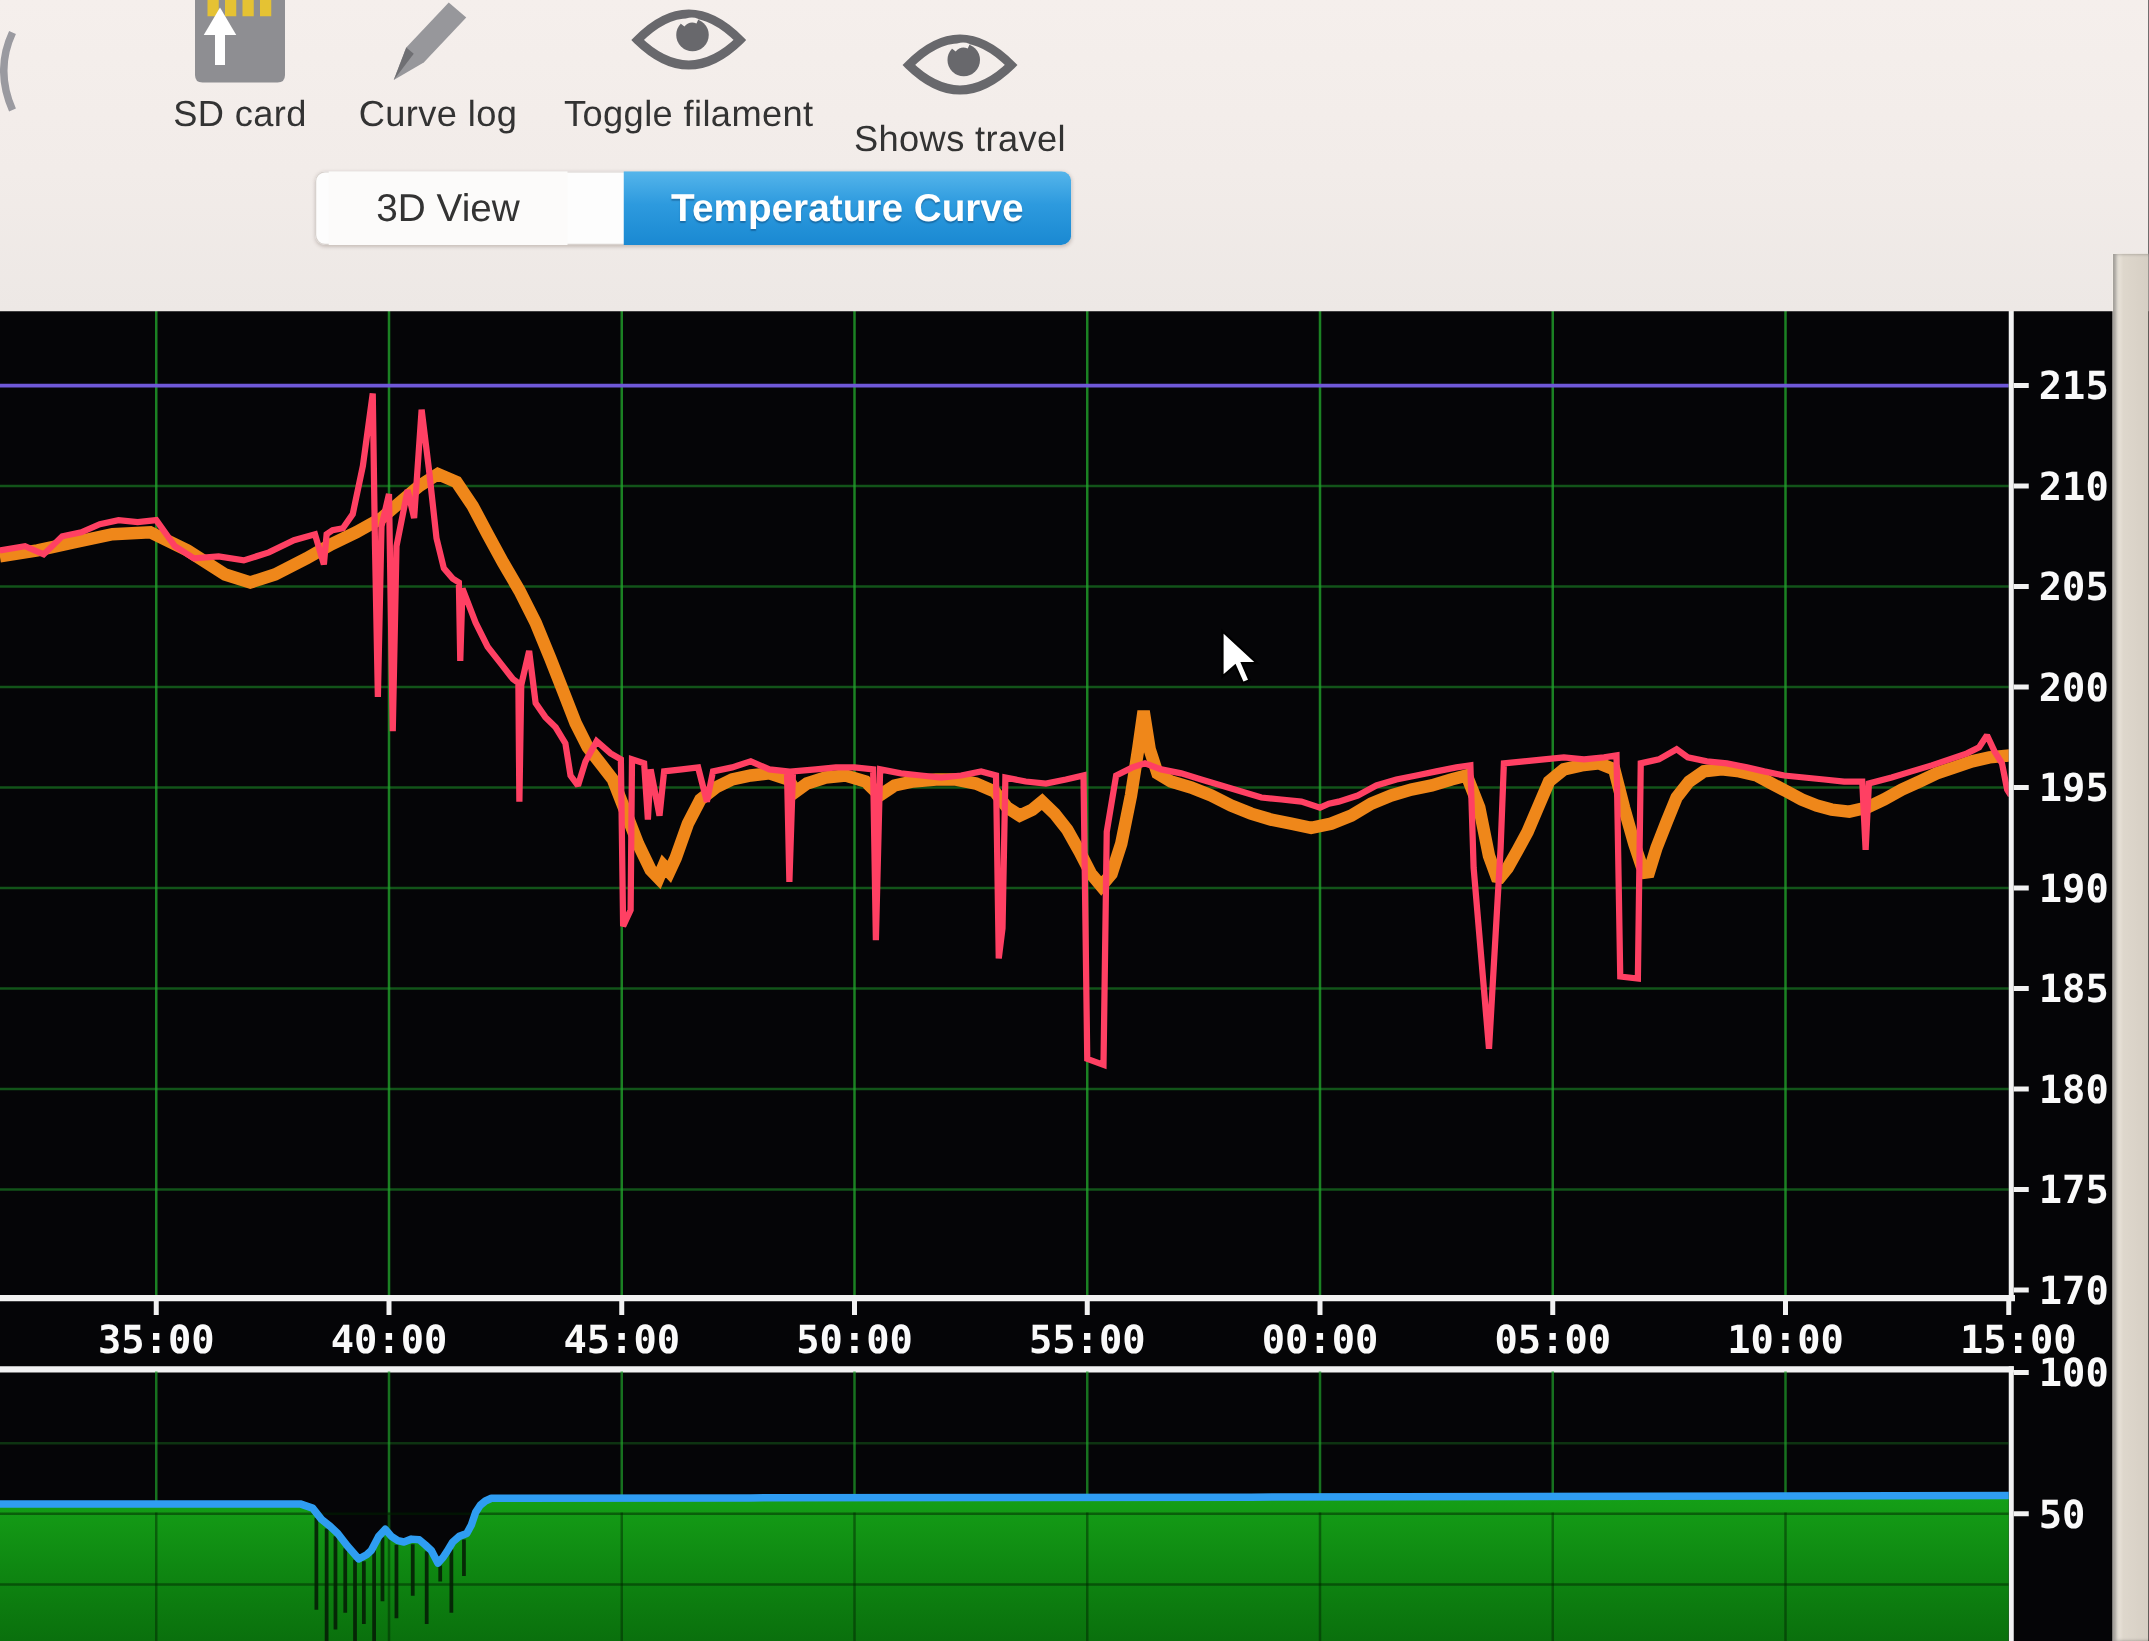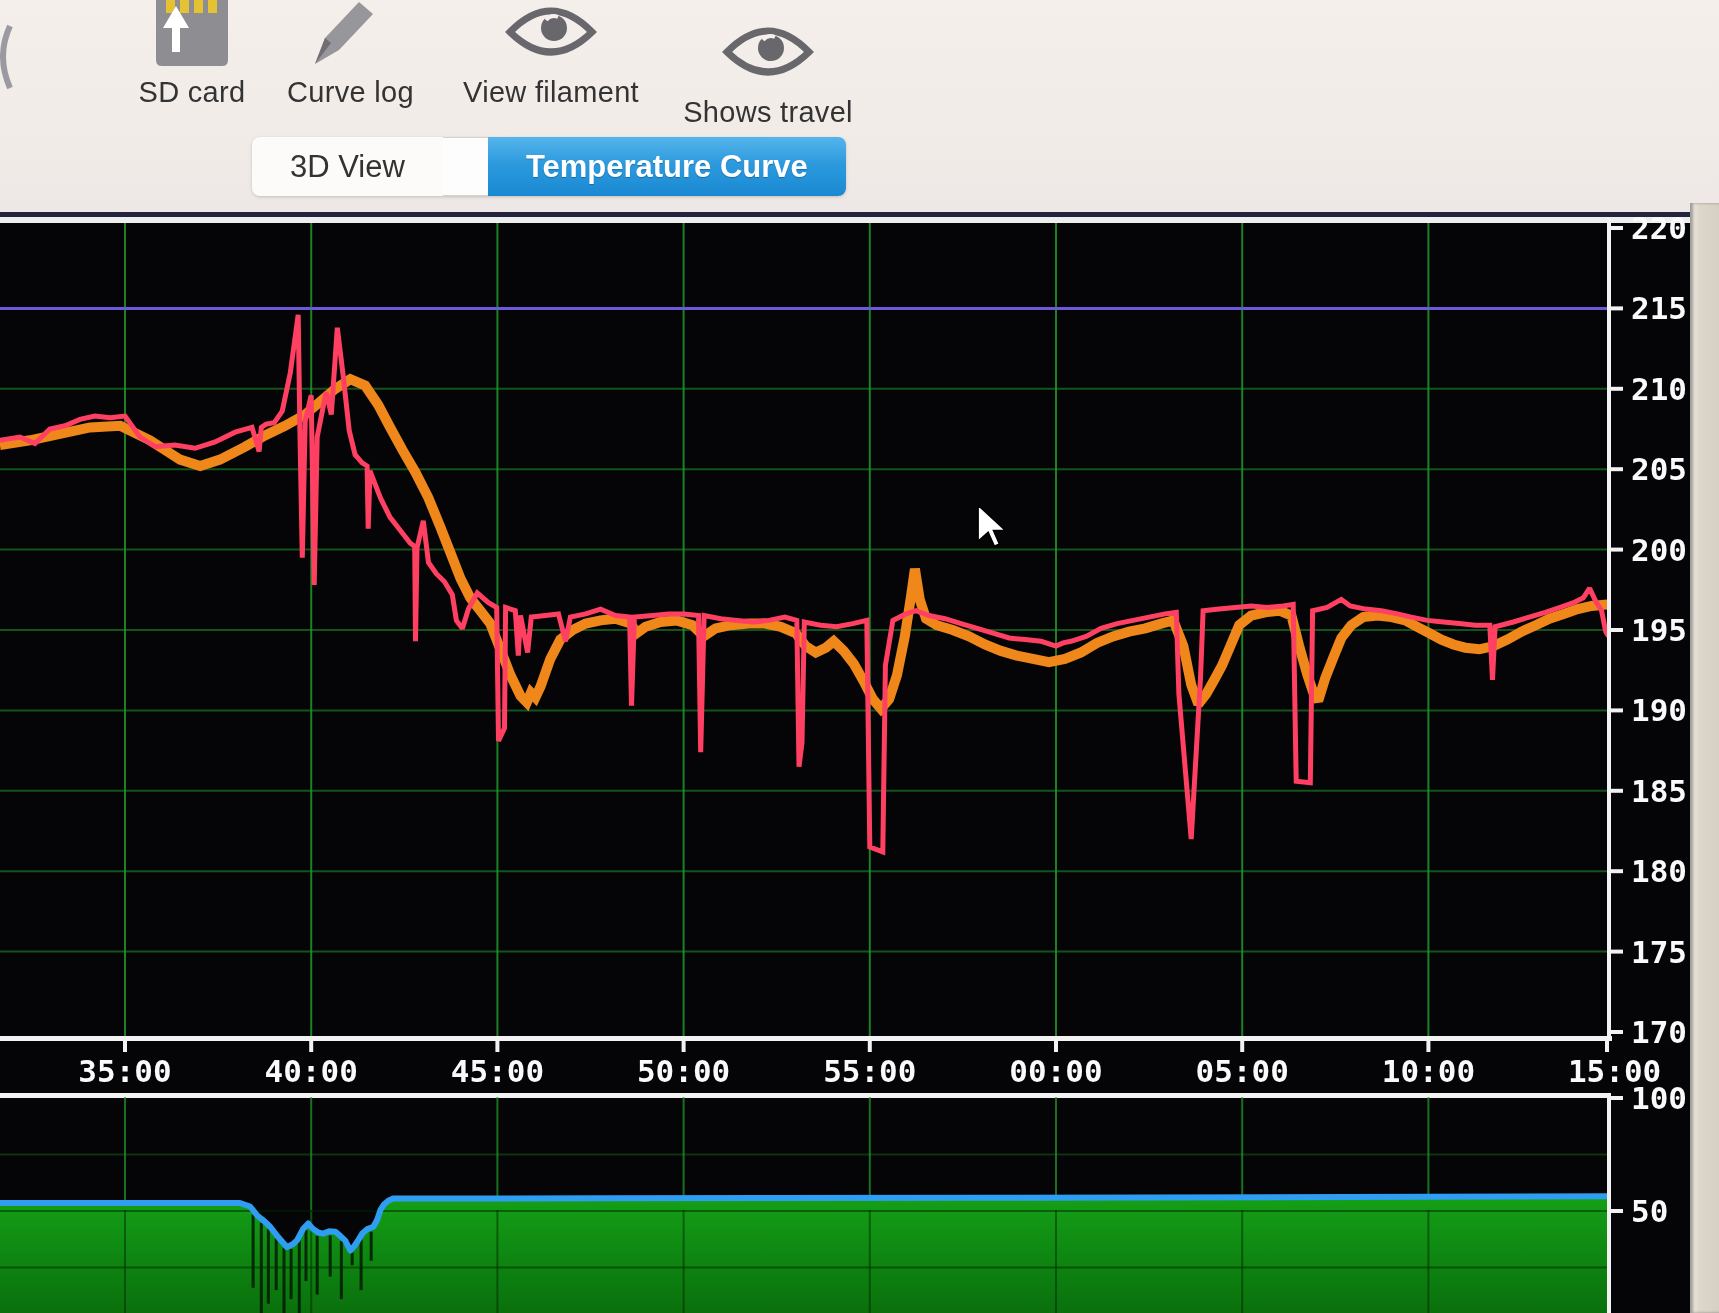--- a/index.html
+++ b/index.html
@@ -2,34 +2,35 @@
 <html><head>
 <meta charset="utf-8">
 <style>
   html,body{margin:0;padding:0;background:#222;}
   .screen{
     position:relative;width:1719px;height:1313px;overflow:hidden;
     font-family:"Liberation Sans",sans-serif;background:#06060a;
   }
   
   .header{
-    position:absolute;left:0;top:0;width:1719px;height:212px;z-index:2;
+    position:absolute;left:0;top:0;width:1719px;height:249px;z-index:2;
     background:linear-gradient(180deg,#f5efec 0%,#f2ecE9 55%,#ede8e5 100%);
   }
   .tool{position:absolute;top:0;text-align:center;}
   .tool .icon{display:block;margin:0 auto;height:68px;}
   .tool .tlabel{
     display:block;margin-top:8px;font-size:29px;color:#333;letter-spacing:.3px;white-space:nowrap;
   }
   .edge-fragment{position:absolute;left:-6px;top:22px;}
   
   .tabbar{
     position:absolute;left:252px;top:137px;height:59px;display:flex;z-index:3;
     border-radius:8px;overflow:hidden;background:#fdfdfd;
     box-shadow:0 1px 3px rgba(80,60,50,.25), inset 0 0 0 1px #d8d2ce;
+    padding-left:11px;
   }
   .tab{
     display:flex;align-items:center;justify-content:center;
     font-size:31px;padding:0 38px;cursor:default;white-space:nowrap;
   }
   .tab-inactive{color:#333;background:#fcfbfa;min-width:110px;}
   .tab-active{
     color:#fff;font-weight:bold;
     background:linear-gradient(180deg,#55b5eb 0%,#2d9ade 45%,#1a89d2 100%);
     text-shadow:0 1px 1px rgba(0,40,80,.35);
@@ -212,21 +213,21 @@
     </div>
 
     <div class="tool" style="left:446px;width:210px;">
       <span class="icon">
         <svg width="110" height="68" viewBox="0 0 110 68">
           <path d="M14 32 Q55 -10 96 32 Q55 72 14 32 Z" stroke="#68686c" stroke-width="7" fill="none"></path>
           <circle cx="58" cy="28" r="13" fill="#68686c"></circle>
           <path d="M50 20 Q55 14 62 17" stroke="#f5f0ed" stroke-width="4" fill="none"></path>
         </svg>
       </span>
-      <span class="tlabel">View filament</span>
+      <span class="tlabel">Toggle filament</span>
     </div>
 
     <div class="tool" style="left:668px;width:200px;margin-top:20px;">
       <span class="icon">
         <svg width="110" height="68" viewBox="0 0 110 68">
           <path d="M14 32 Q55 -10 96 32 Q55 72 14 32 Z" stroke="#68686c" stroke-width="7" fill="none"></path>
           <circle cx="58" cy="28" r="13" fill="#68686c"></circle>
           <path d="M50 20 Q55 14 62 17" stroke="#f5f0ed" stroke-width="4" fill="none"></path>
         </svg>
       </span>

